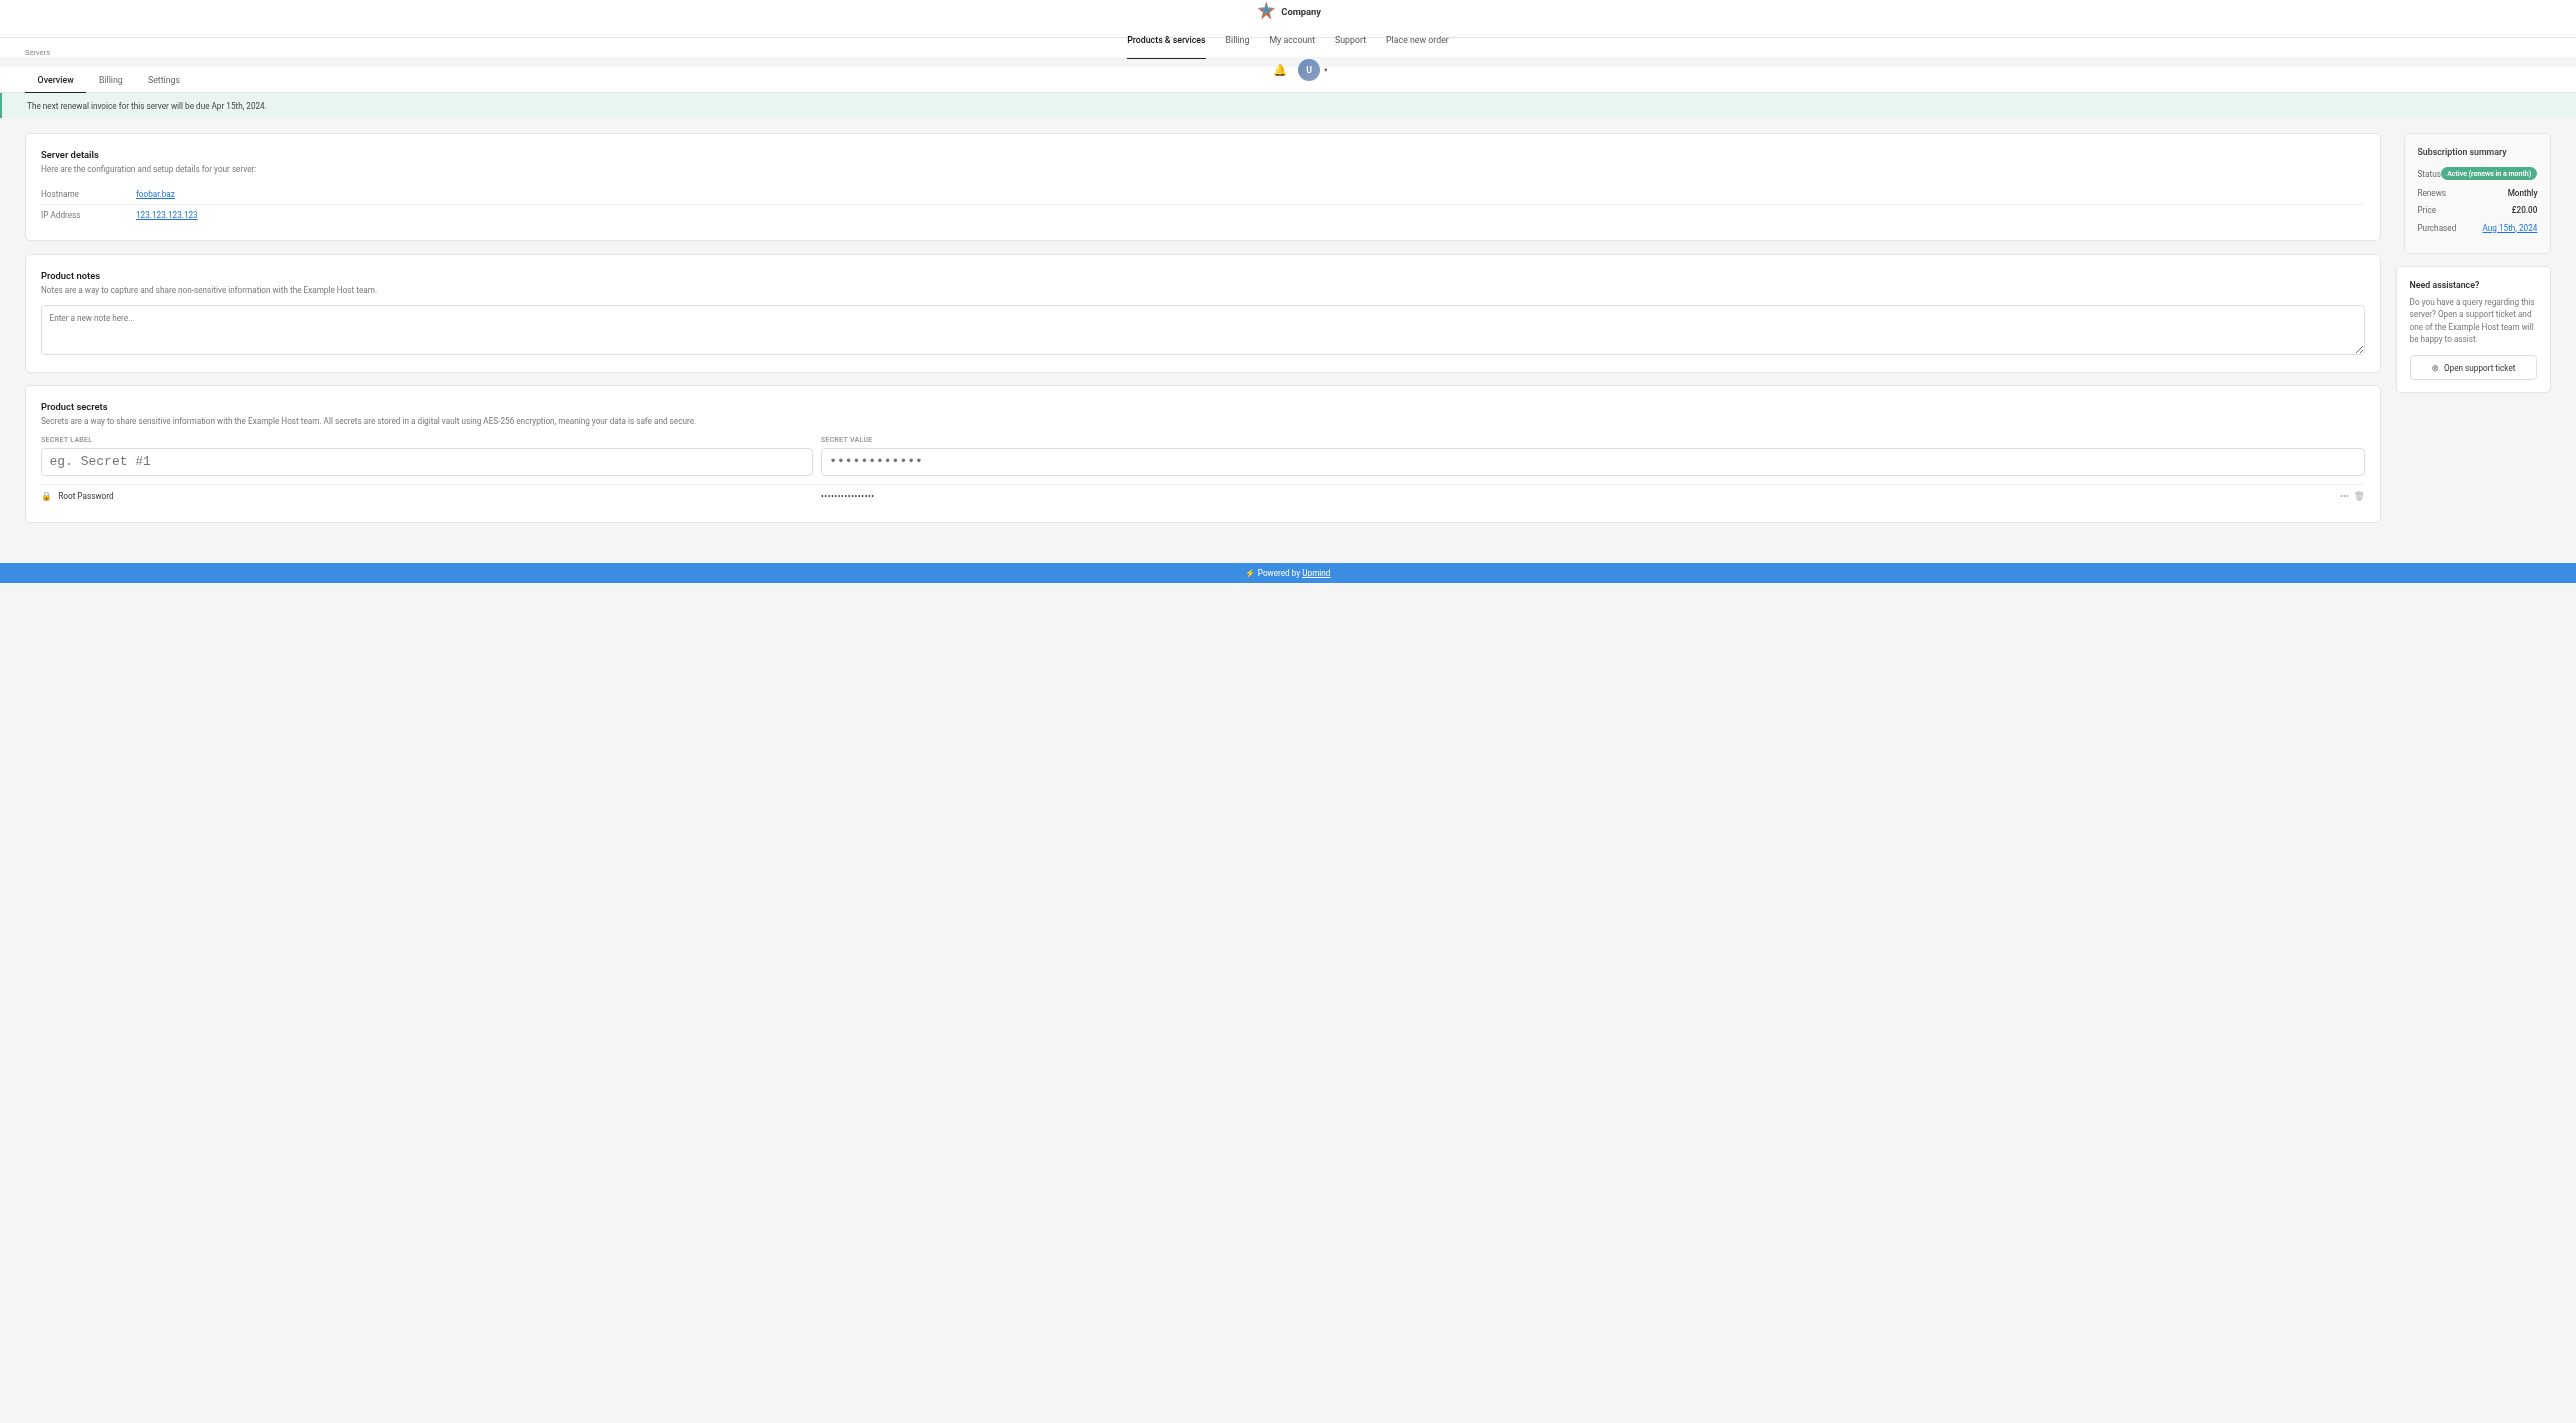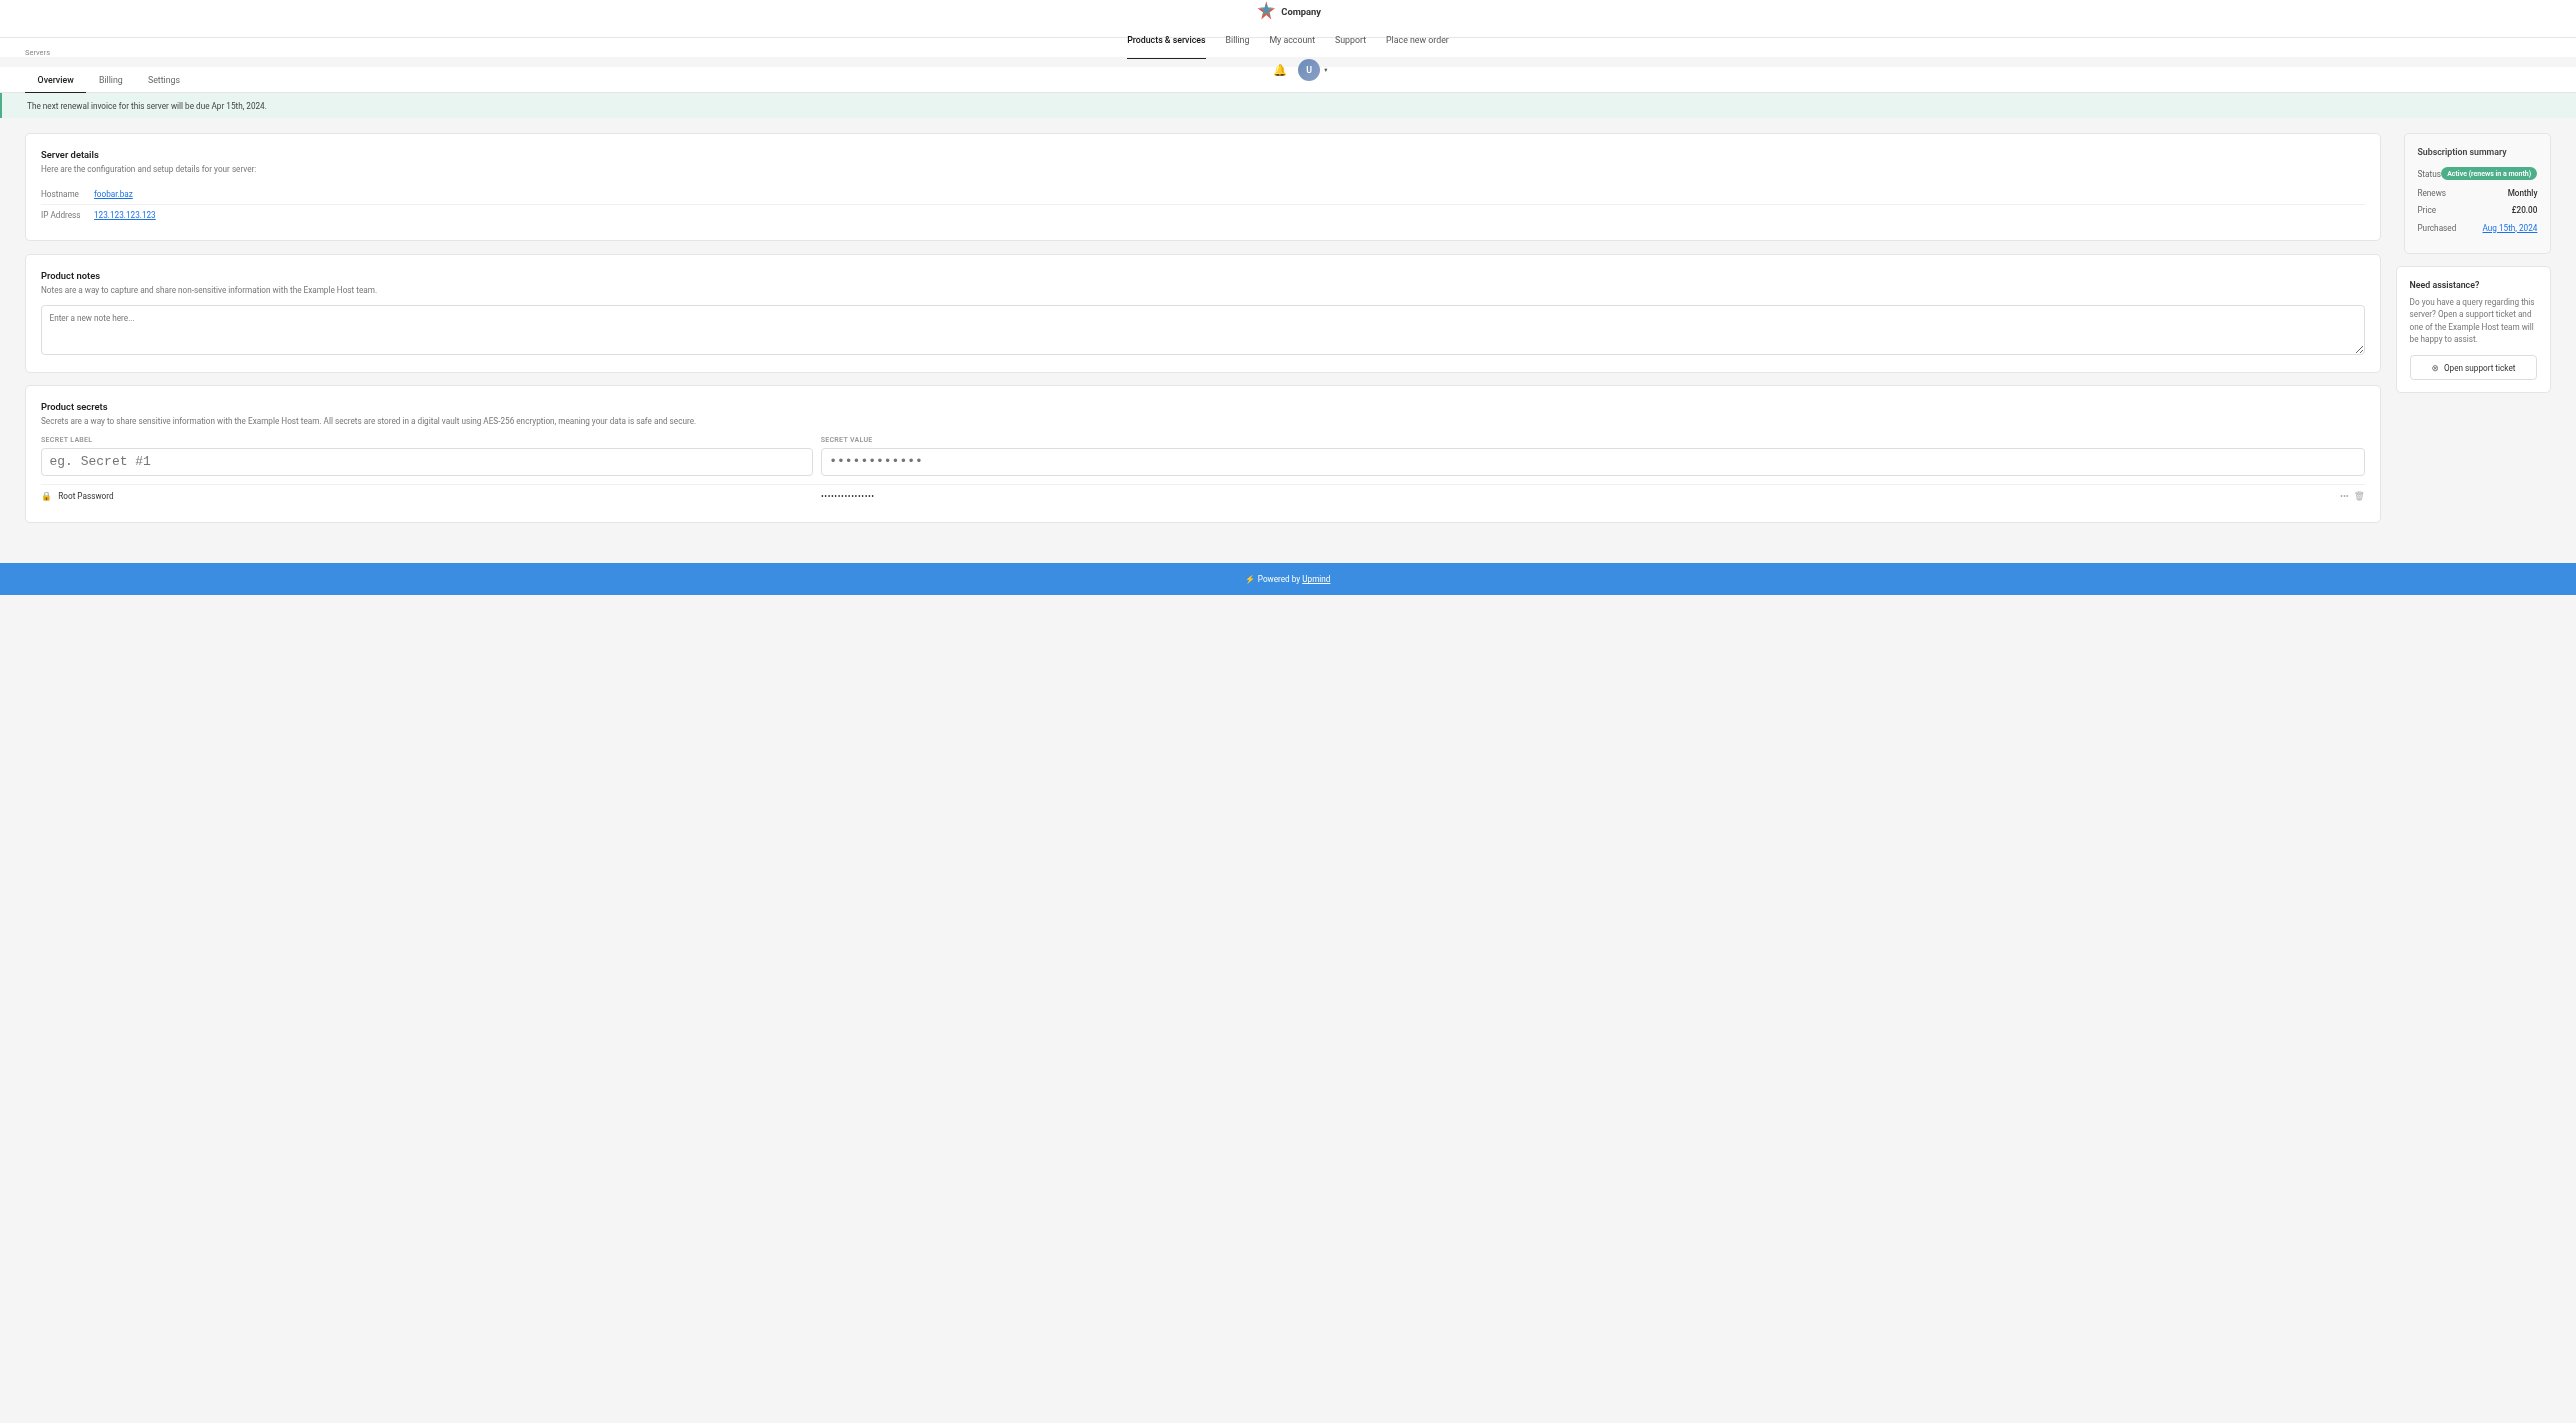--- a/index.html
+++ b/index.html
@@ -162,21 +162,21 @@
 
     
     .detail-row {
       display: flex;
       align-items: center;
       padding: 5px 0;
       border-bottom: 0.6px solid #f0f0f0;
     }
     .detail-row:last-child { border-bottom: none; }
     .detail-label {
-      width: 53px;
+      width: 95px;
       font-size: 8.2px;
       color: #777;
     }
     .detail-value {
       font-size: 8.2px;
       color: #1a73e8;
       text-decoration: underline;
       cursor: pointer;
     }
 
@@ -303,21 +303,21 @@
       gap: 5px;
       font-family: inherit;
     }
     .support-icon { color: #666; font-size: 8.8px; }
 
     
     .footer {
       background: #3a8de0;
       color: #fff;
       text-align: center;
-      padding: 11px;
+      padding: 5px;
       font-size: 8.2px;
       margin-top: 25px;
     }
     .footer a { color: #fff; text-decoration: underline; }
   </style>
 </head>
 <body>
 
 <nav class="navbar">
   <div class="navbar-logo">

